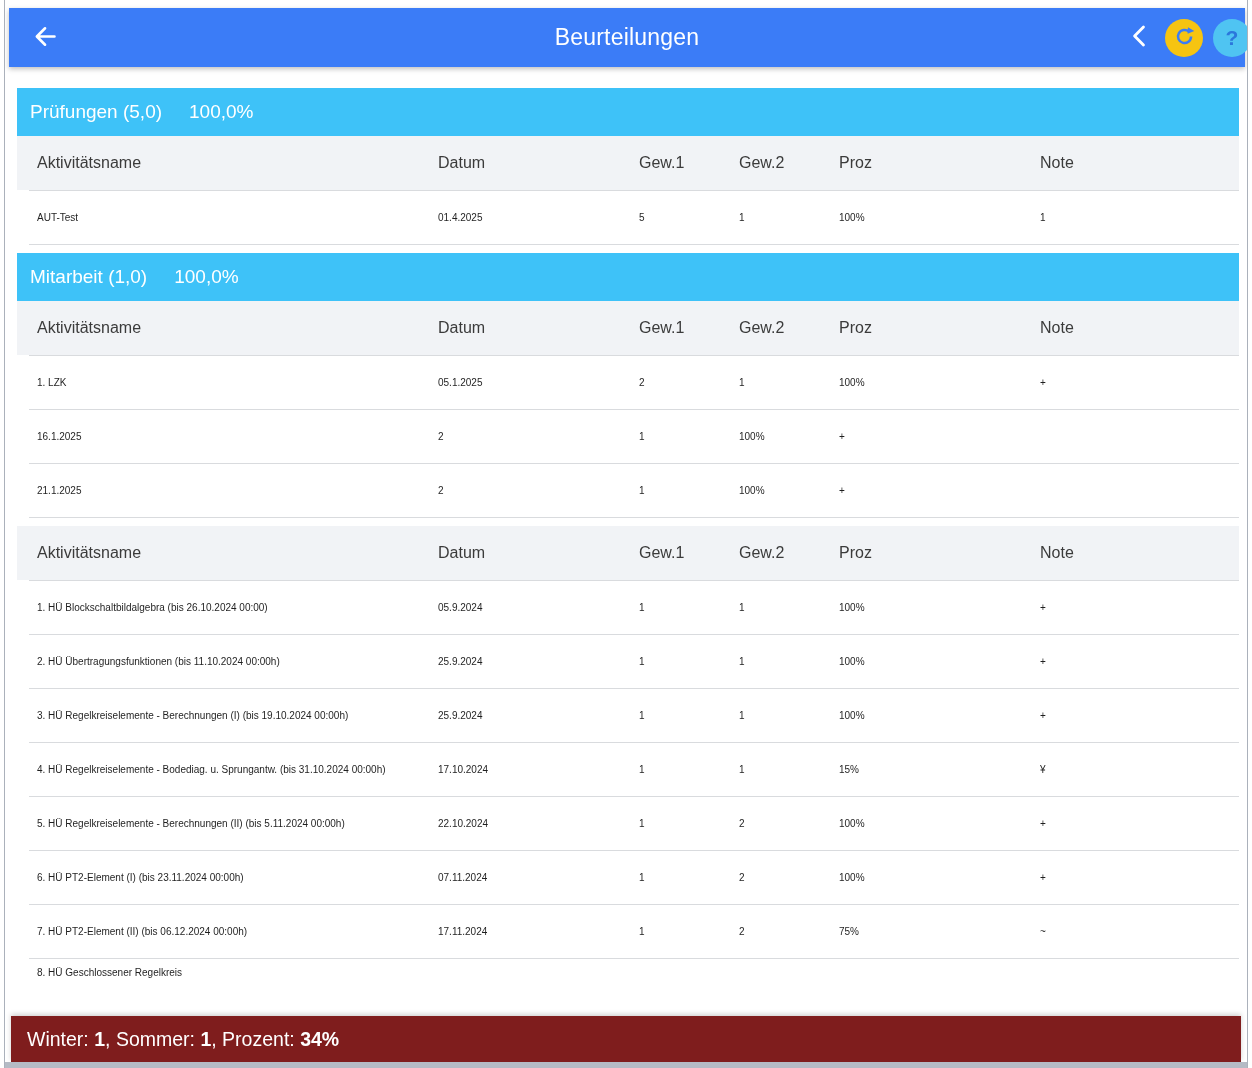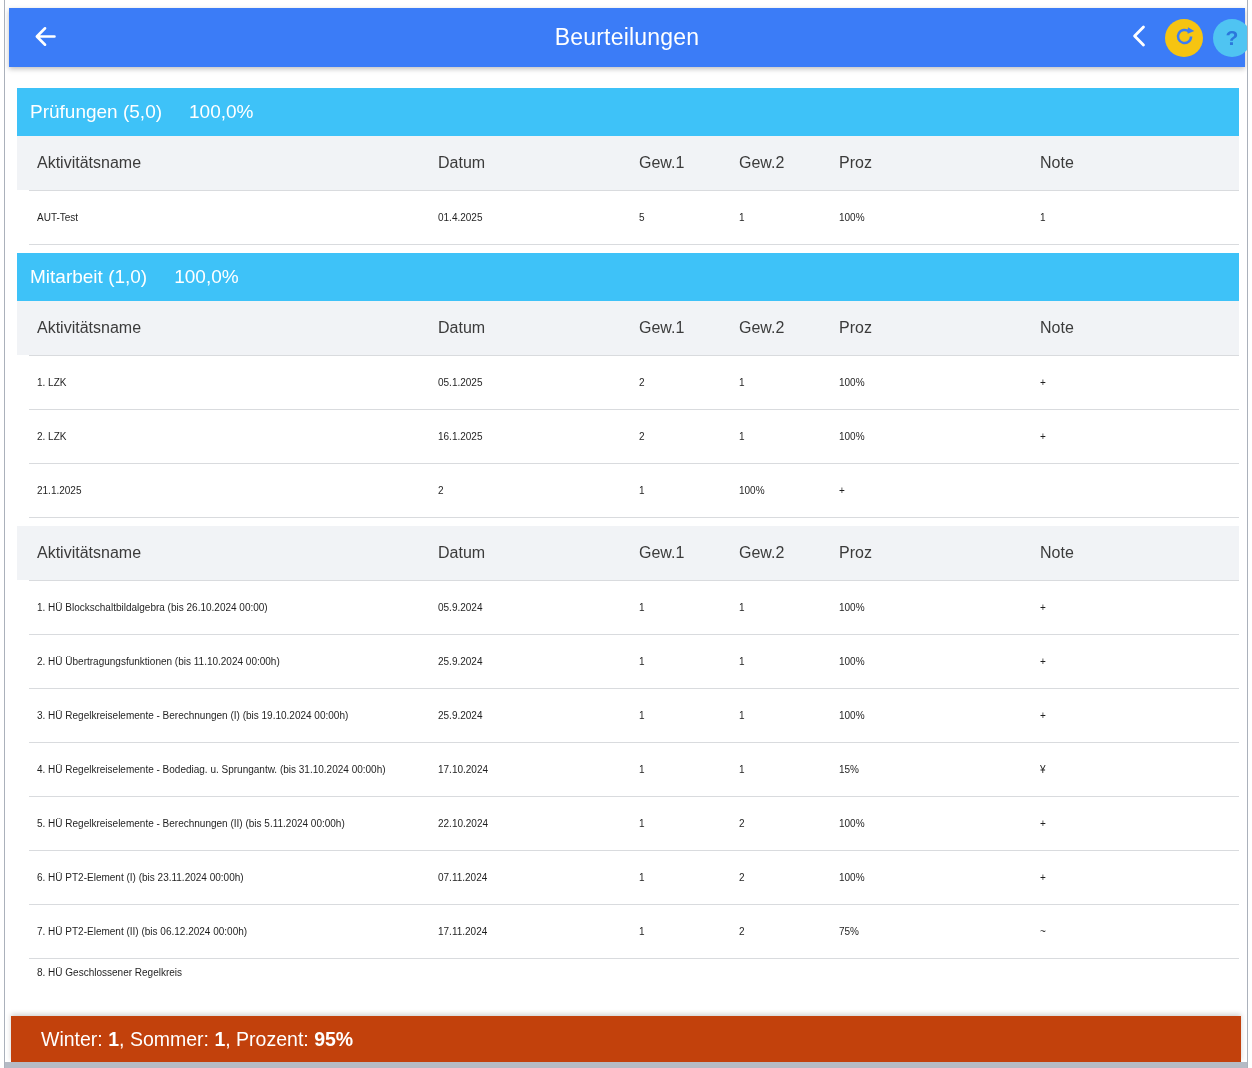--- a/index.html
+++ b/index.html
@@ -83,22 +83,22 @@
     background:#d9dbde;
   }
   .sec-endline{height:1px;background:#d9dbde;margin-left:12px;}
   .cell{padding-right:10px;line-height:1.5;}
   .cell.name{padding-right:14px;}
   .trow.clipped{align-items:start;}
   .trow.clipped .cell{padding-top:7px;}
   
   .footer{
     position:absolute;left:6px;right:6px;bottom:6px;height:46px;
-    background:#c2410c;color:#ffffff;
-    display:flex;align-items:center;padding-left:30px;
+    background:#7f1d1d;color:#ffffff;
+    display:flex;align-items:center;padding-left:16px;
     font-size:19.5px;
     box-shadow:0 -2px 5px rgba(0,0,0,0.18);
     z-index:35;
   }
   .footer b{font-weight:700;}
   .footer span{white-space:pre;}
 </style>
 </head>
 <body>
 
@@ -176,21 +176,20 @@
       </div>
       <div class="grid-row trow">
         <div class="cell name">1. LZK</div>
         <div class="cell">05.1.2025</div>
         <div class="cell">2</div>
         <div class="cell">1</div>
         <div class="cell">100%</div>
         <div class="cell">+</div>
       </div>
       <div class="grid-row trow">
-        <div class="cell name">2. LZK</div>
         <div class="cell">16.1.2025</div>
         <div class="cell">2</div>
         <div class="cell">1</div>
         <div class="cell">100%</div>
         <div class="cell">+</div>
       </div>
       <div class="grid-row trow">
         <div class="cell">21.1.2025</div>
         <div class="cell">2</div>
         <div class="cell">1</div>
@@ -275,17 +274,17 @@
       </div>
     </div>
   </div>
 
   <div class="footer">
     <span>Winter: </span>
       <b>1</b>
       <span>, Sommer: </span>
       <b>1</b>
       <span>, Prozent: </span>
-      <b>95%</b>
+      <b>34%</b>
   </div>
 
   <div class="bottom-strip"></div>
 </div>
 
 </body></html>

